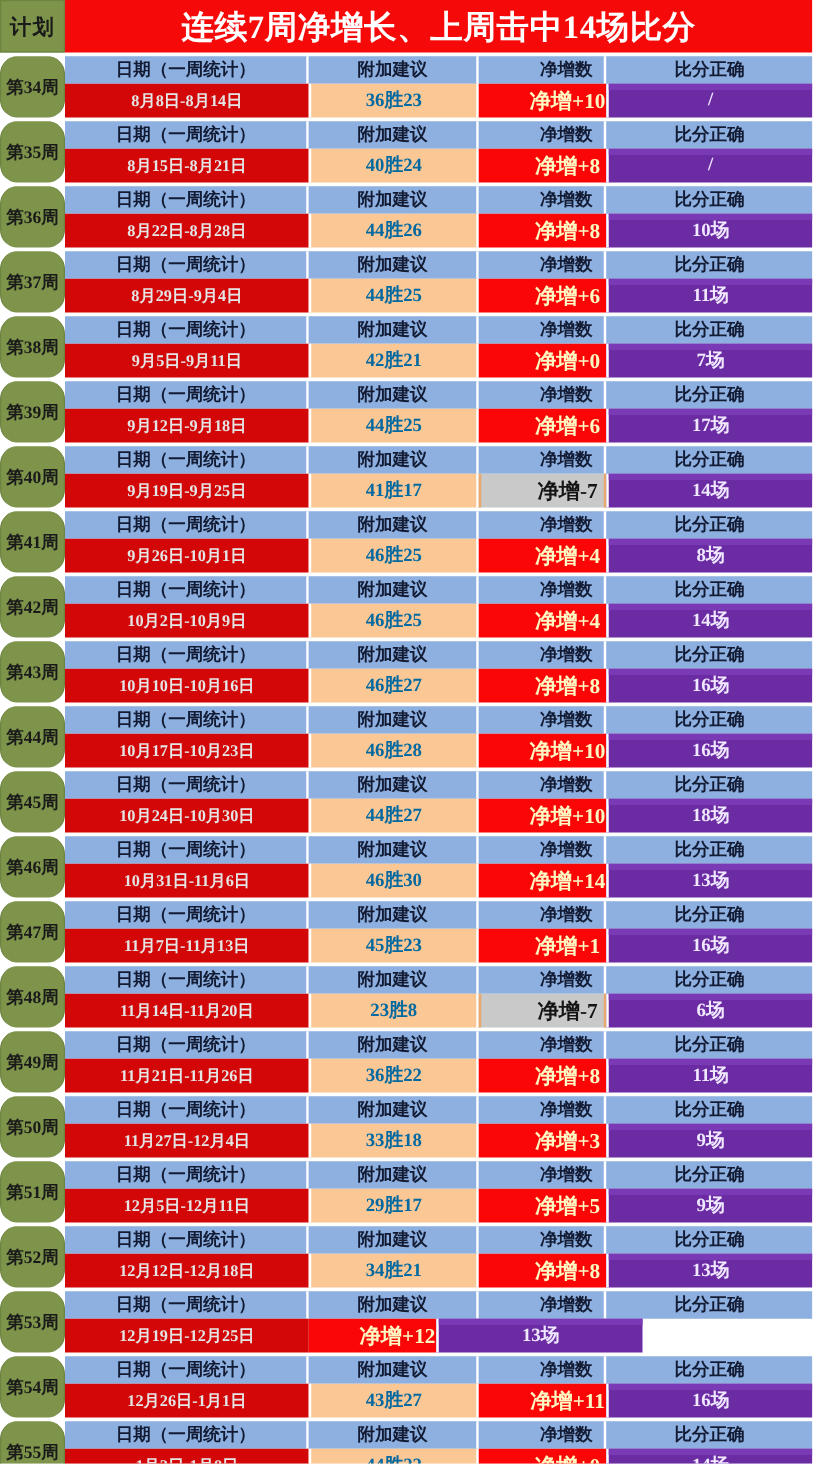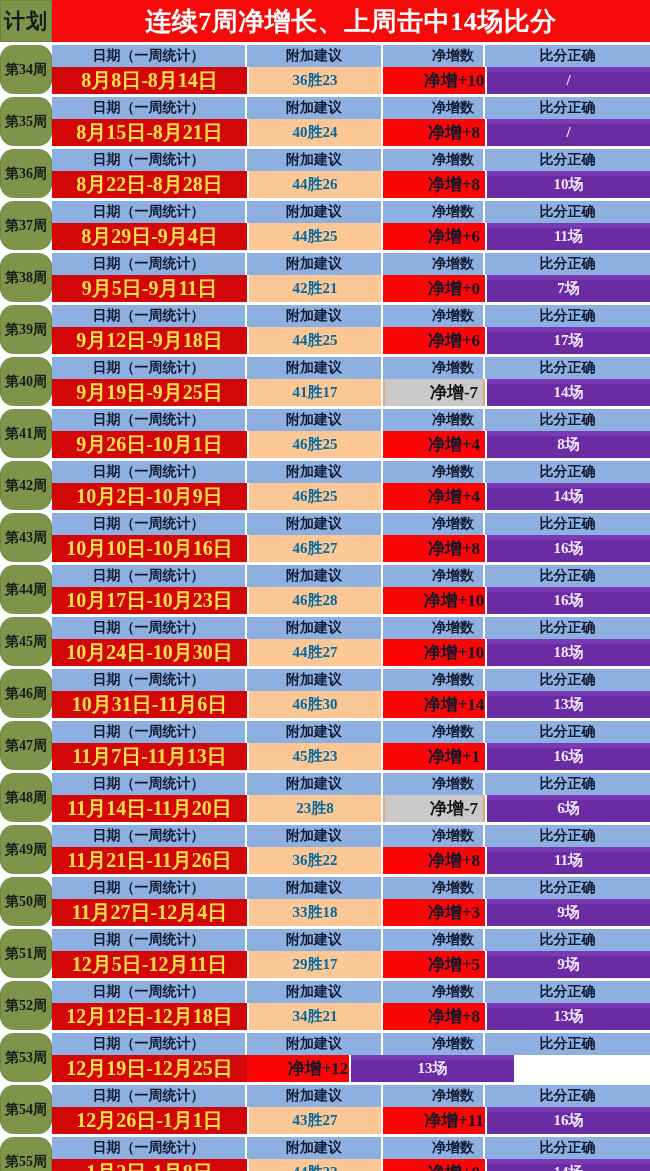--- a/index.html
+++ b/index.html
@@ -28,21 +28,21 @@
   .plan-cell {
     width: 52px;
     flex: 0 0 52px;
     background: #7d944a;
     border: 1px solid #6d8340;
     box-sizing: border-box;
     display: flex;
     align-items: center;
     justify-content: center;
     color: #1a1a1a;
-    font-size: 21px;
+    font-size: 17px;
     font-weight: bold;
     letter-spacing: 1px;
   }
   .title-cell {
     flex: 1 1 auto;
     background: #f50909;
     display: flex;
     align-items: center;
     justify-content: center;
     color: #ffffff;
@@ -113,43 +113,43 @@
     justify-content: center;
     font-size: 14px;
     font-weight: bold;
     border-right: 2px solid #ffffff;
     box-sizing: border-box;
   }
   .hdr-cell.last { border-right: none; }
 
   .cell-date {
     background: #d30707;
-    color: #fde047;
-    display: flex;
-    align-items: center;
-    justify-content: center;
-    font-size: 20px;
+    color: #e5e5e5;
+    display: flex;
+    align-items: center;
+    justify-content: center;
+    font-size: 13px;
     font-weight: bold;
     box-sizing: border-box;
   }
   .cell-adv {
     background: #fbc795;
     color: #0369a1;
     display: flex;
     align-items: center;
     justify-content: center;
     font-size: 15px;
     font-weight: bold;
     box-sizing: border-box;
     border-left: 2px solid #ffffff;
     border-right: 2px solid #ffffff;
   }
   .cell-net {
     background: #fb0606;
-    color: #0f172a;
+    color: #fef9c3;
     display: flex;
     align-items: center;
     justify-content: center;
     font-size: 17px;
     font-weight: bold;
     box-sizing: border-box;
   }
   .cell-net.neg {
     background: #c9c9c9;
     color: #141414;

